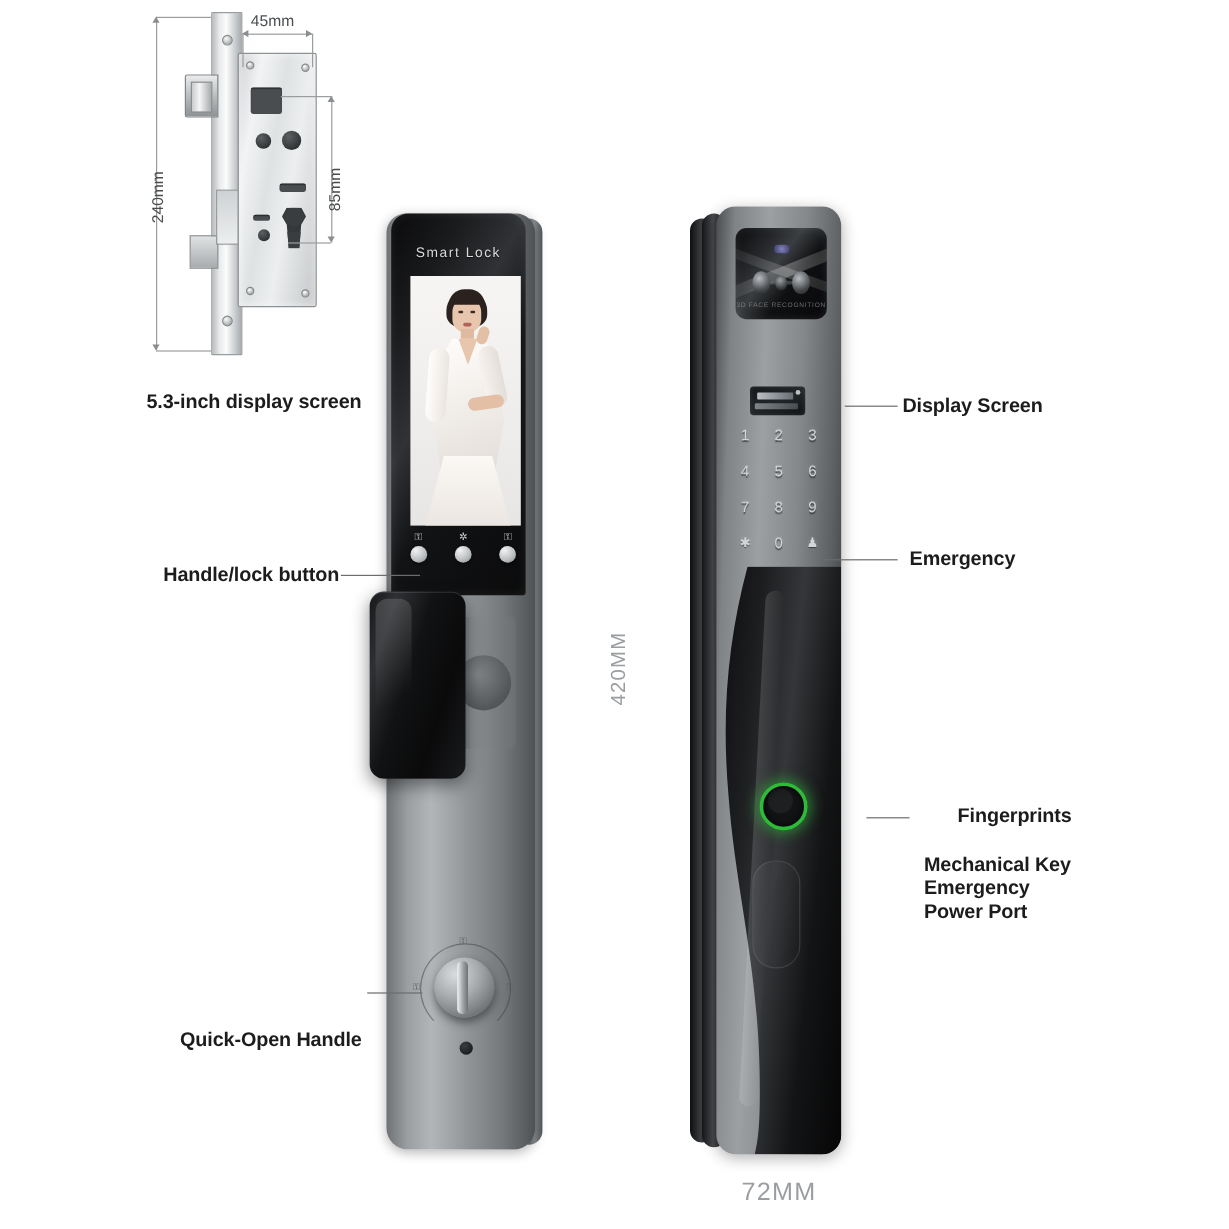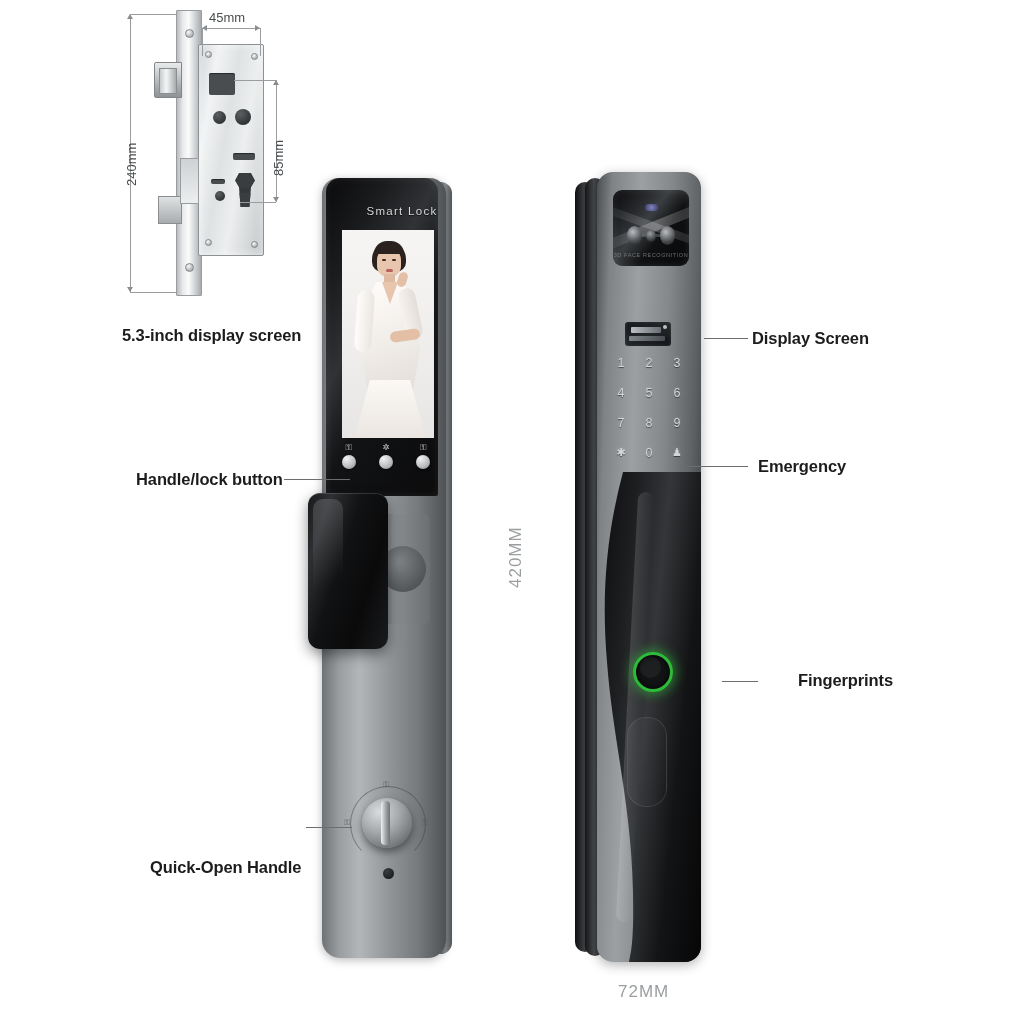--- a/index.html
+++ b/index.html
@@ -124,21 +124,20 @@
     position:absolute;left:4px;top:0px;width:112px;height:318px;
     border-radius:14px 14px 2px 2px;
     background:linear-gradient(118deg,#0a0a0b 0%,#1b1c1e 22%,#303235 40%,#121315 58%,#0b0b0c 100%);
     box-shadow:inset 0 0 10px rgba(255,255,255,.08);
   }
   .brand{
     position:absolute;left:0;top:27px;width:112px;text-align:center;
     color:#d7d9db;font-size:11.5px;letter-spacing:1.3px;
     font-family:"Liberation Sans", sans-serif;
     text-shadow:0 1px 1px rgba(0,0,0,.8);
-    margin-left:20px;
   }
   .screen{
     position:absolute;left:16px;top:52px;width:92px;height:208px;
     background:linear-gradient(180deg,#f7f5f4 0%,#efedec 60%,#e8e6e5 100%);
     overflow:hidden;
   }
   
   .p-hair{position:absolute;left:30px;top:12px;width:34px;height:30px;border-radius:17px 17px 10px 10px;background:#2b2220;}
   .p-face{position:absolute;left:35px;top:18px;width:24px;height:29px;border-radius:12px 12px 11px 11px;background:#e8c6ad;}
   .p-hair2{position:absolute;left:32px;top:11px;width:30px;height:13px;border-radius:15px 15px 0 0;background:#2b2220;}
@@ -323,21 +322,21 @@
     border:1px solid rgba(150,155,160,.20);
     background:linear-gradient(100deg,rgba(255,255,255,.05),rgba(255,255,255,0));
   }
 
   
   .vdim{
     position:absolute;font-size:17px;color:#9b9ea0;letter-spacing:1px;
     font-family:"Liberation Sans", sans-serif;
   }
   .hdim{
-    position:absolute;font-size:17px;color:#9b9ea0;letter-spacing:1px;text-align:center;
+    position:absolute;font-size:21px;color:#9b9ea0;letter-spacing:1px;text-align:center;
   }
 </style>
 </head>
 <body>
 
 <div class="stage">
 
   <div class="mortise">
 
     <div class="faceplate">
@@ -506,14 +505,19 @@
 
   <div class="leader" style="left:704px;top:338px;width:44px;"></div>
   <div class="callout" style="left:752px;top:329px;">Display Screen</div>
 
   <div class="leader" style="left:686px;top:466px;width:62px;"></div>
   <div class="callout" style="left:758px;top:457px;">Emergency</div>
 
   <div class="leader" style="left:722px;top:681px;width:36px;"></div>
   <div class="callout" style="left:798px;top:671px;">Fingerprints</div>
 
+  <div class="callout multi" style="left:770px;top:712px;width:180px;">
+    <div>Mechanical Key</div>
+    <div>Emergency</div>
+    <div>Power Port</div>
+  </div>
 
 </div>
 
 </body></html>

